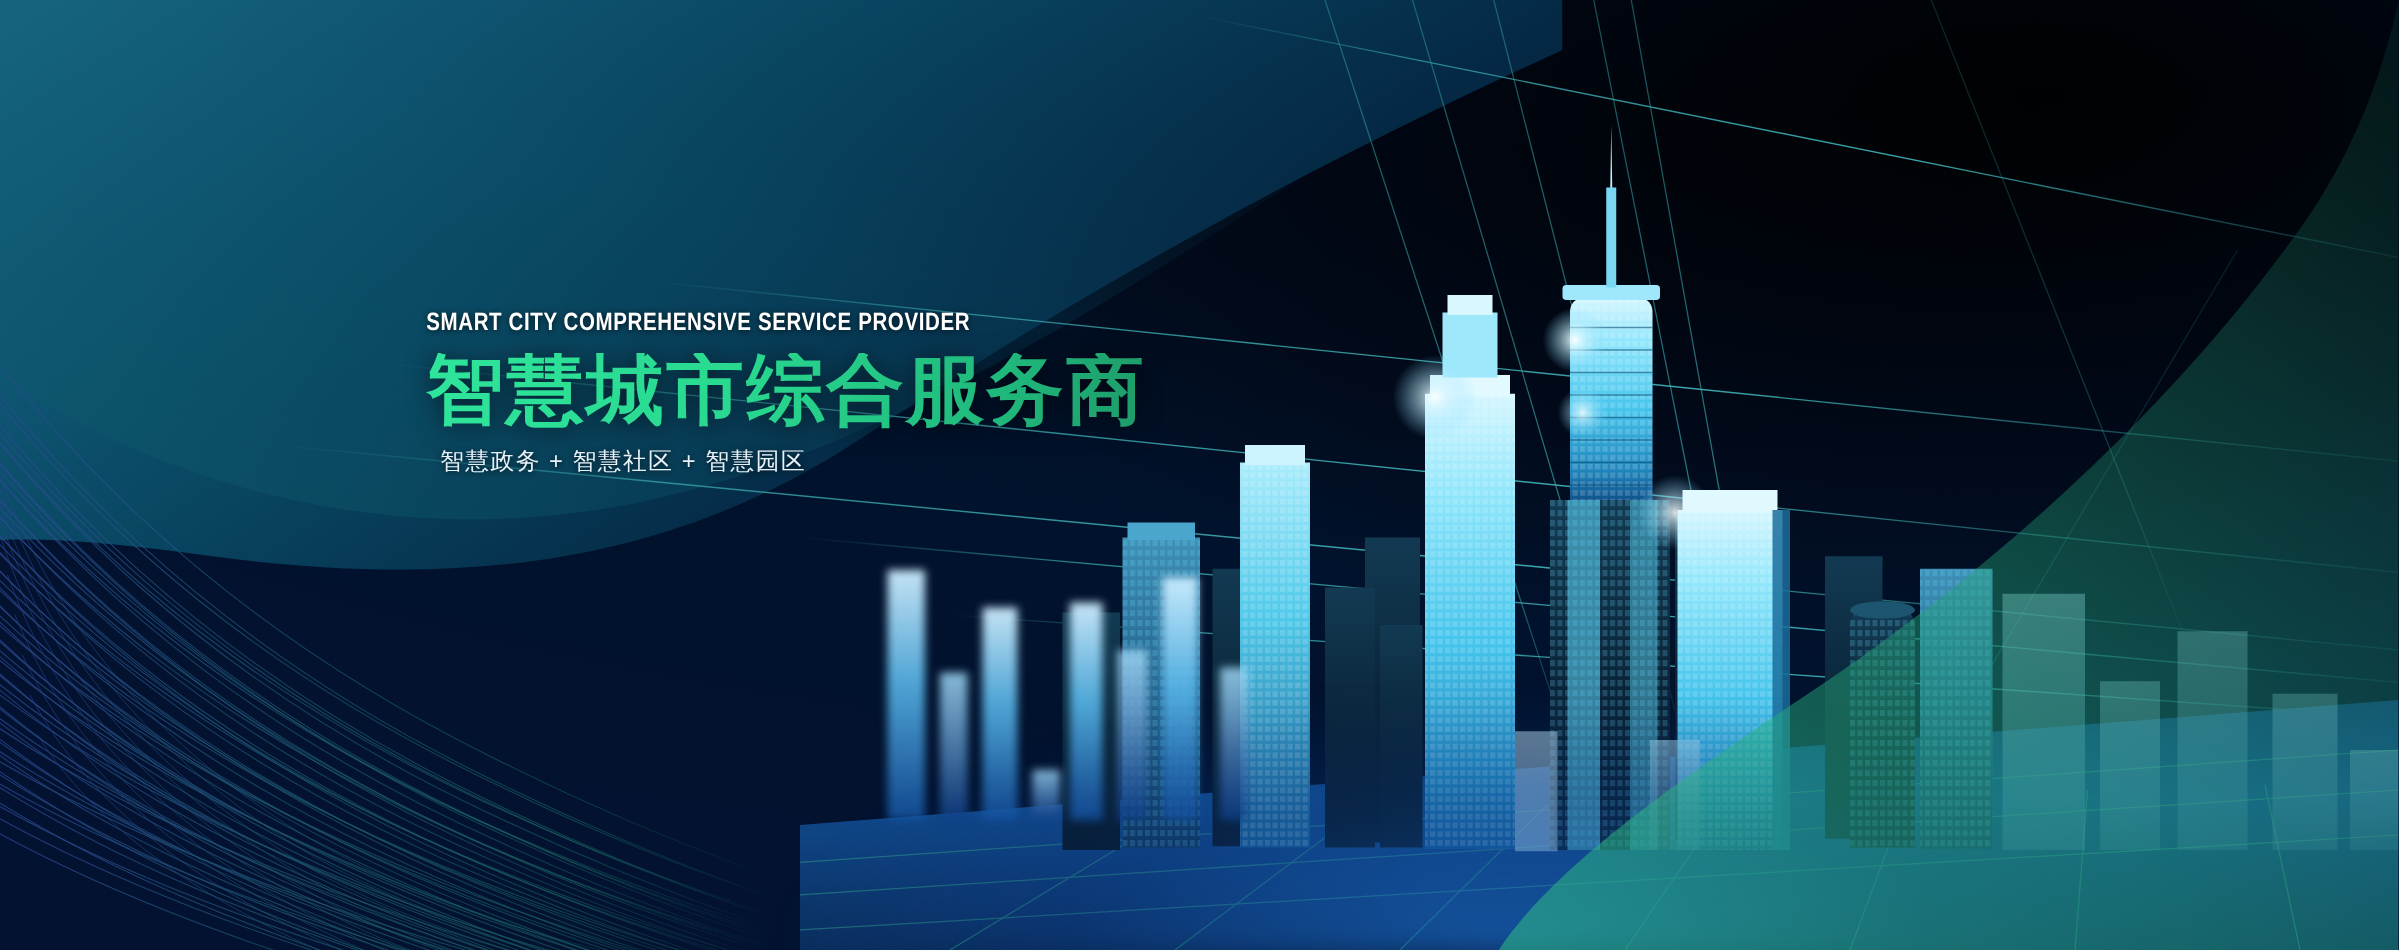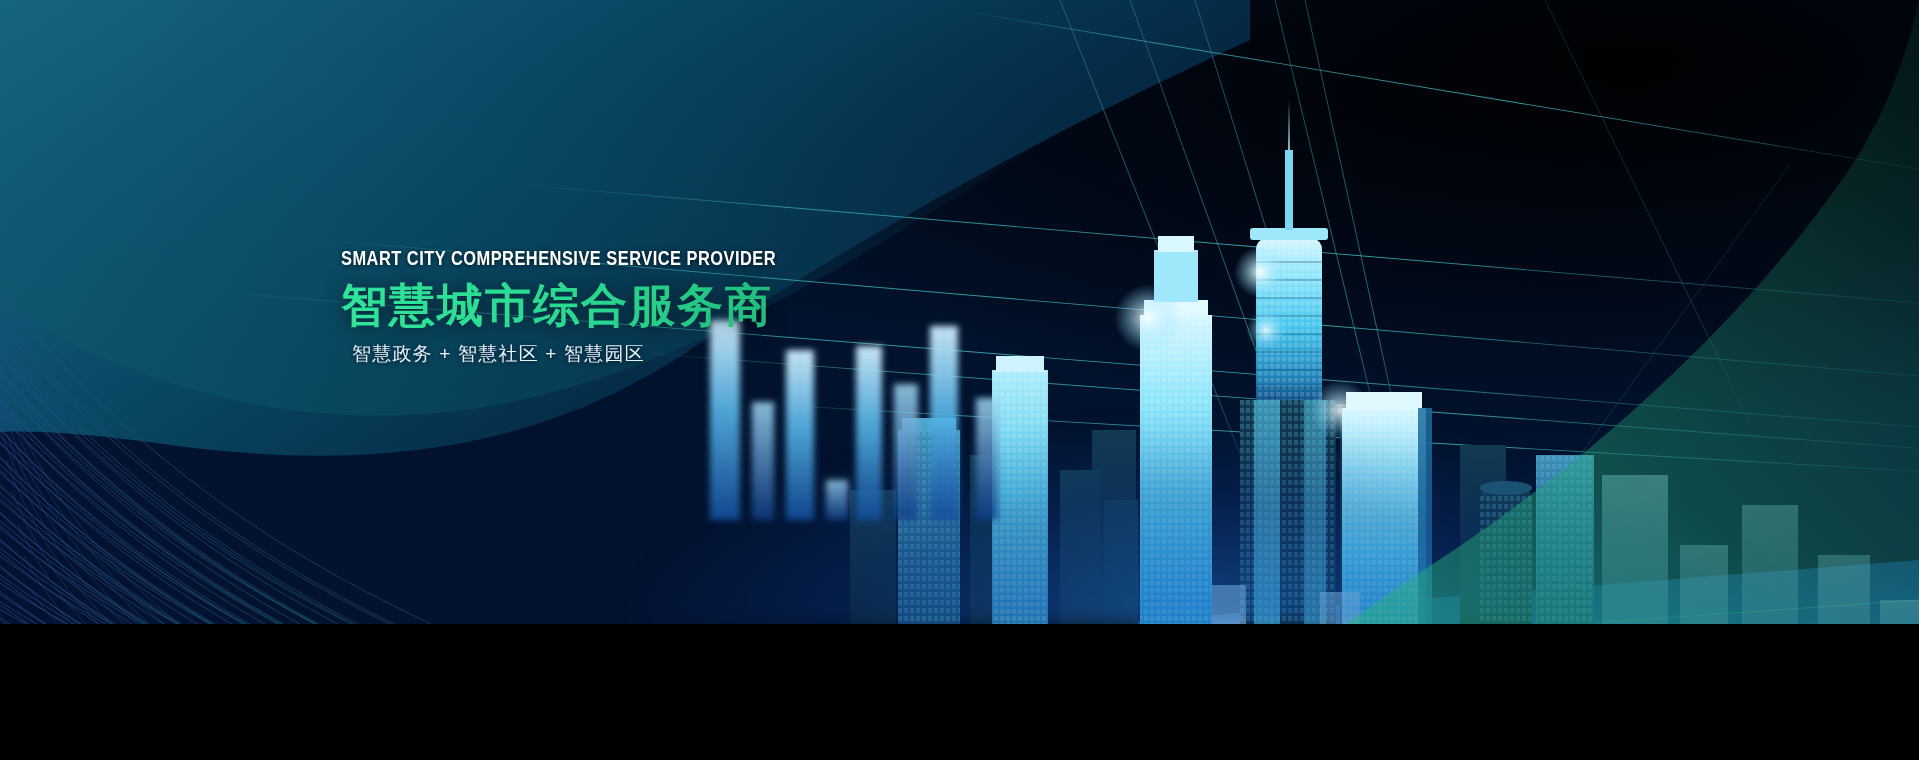--- a/index.html
+++ b/index.html
@@ -1,20 +1,20 @@
 <!DOCTYPE html>
 <html><head>
 <meta charset="utf-8">
 <title>Smart City Banner</title>
 <style>
   html,body{margin:0;padding:0;background:#000;}
   *{box-sizing:border-box;}
   #banner{
     position:relative;
-    width:1919px;height:624px;
+    width:1919px;height:760px;
     overflow:hidden;
     background:#031231;
     font-family:"Liberation Sans","DejaVu Sans",sans-serif;
   }
 
   
   .layer{position:absolute;inset:0;pointer-events:none;}
 
   .sky-base{
     background:
@@ -67,21 +67,21 @@
     color:#ffffff;
     font-stretch:condensed;
     transform:scaleX(.82);
     transform-origin:left center;
     white-space:nowrap;
     text-shadow:0 1px 6px rgba(0,0,0,.75);
     margin:0 0 14px 0;
     line-height:1;
   }
   .headline{
-    font-size:46px;
+    font-size:62px;
     font-weight:bold;
     line-height:1;
     letter-spacing:2px;
     margin:0 0 16px 0;
     white-space:nowrap;
     background-image:linear-gradient(100deg,#2fe59b 0%,#29d990 32%,#20b97c 60%,#1c8a5f 85%,#1b6f51 100%);
     -webkit-background-clip:text;
     background-clip:text;
     color:transparent;
     -webkit-text-fill-color:transparent;

